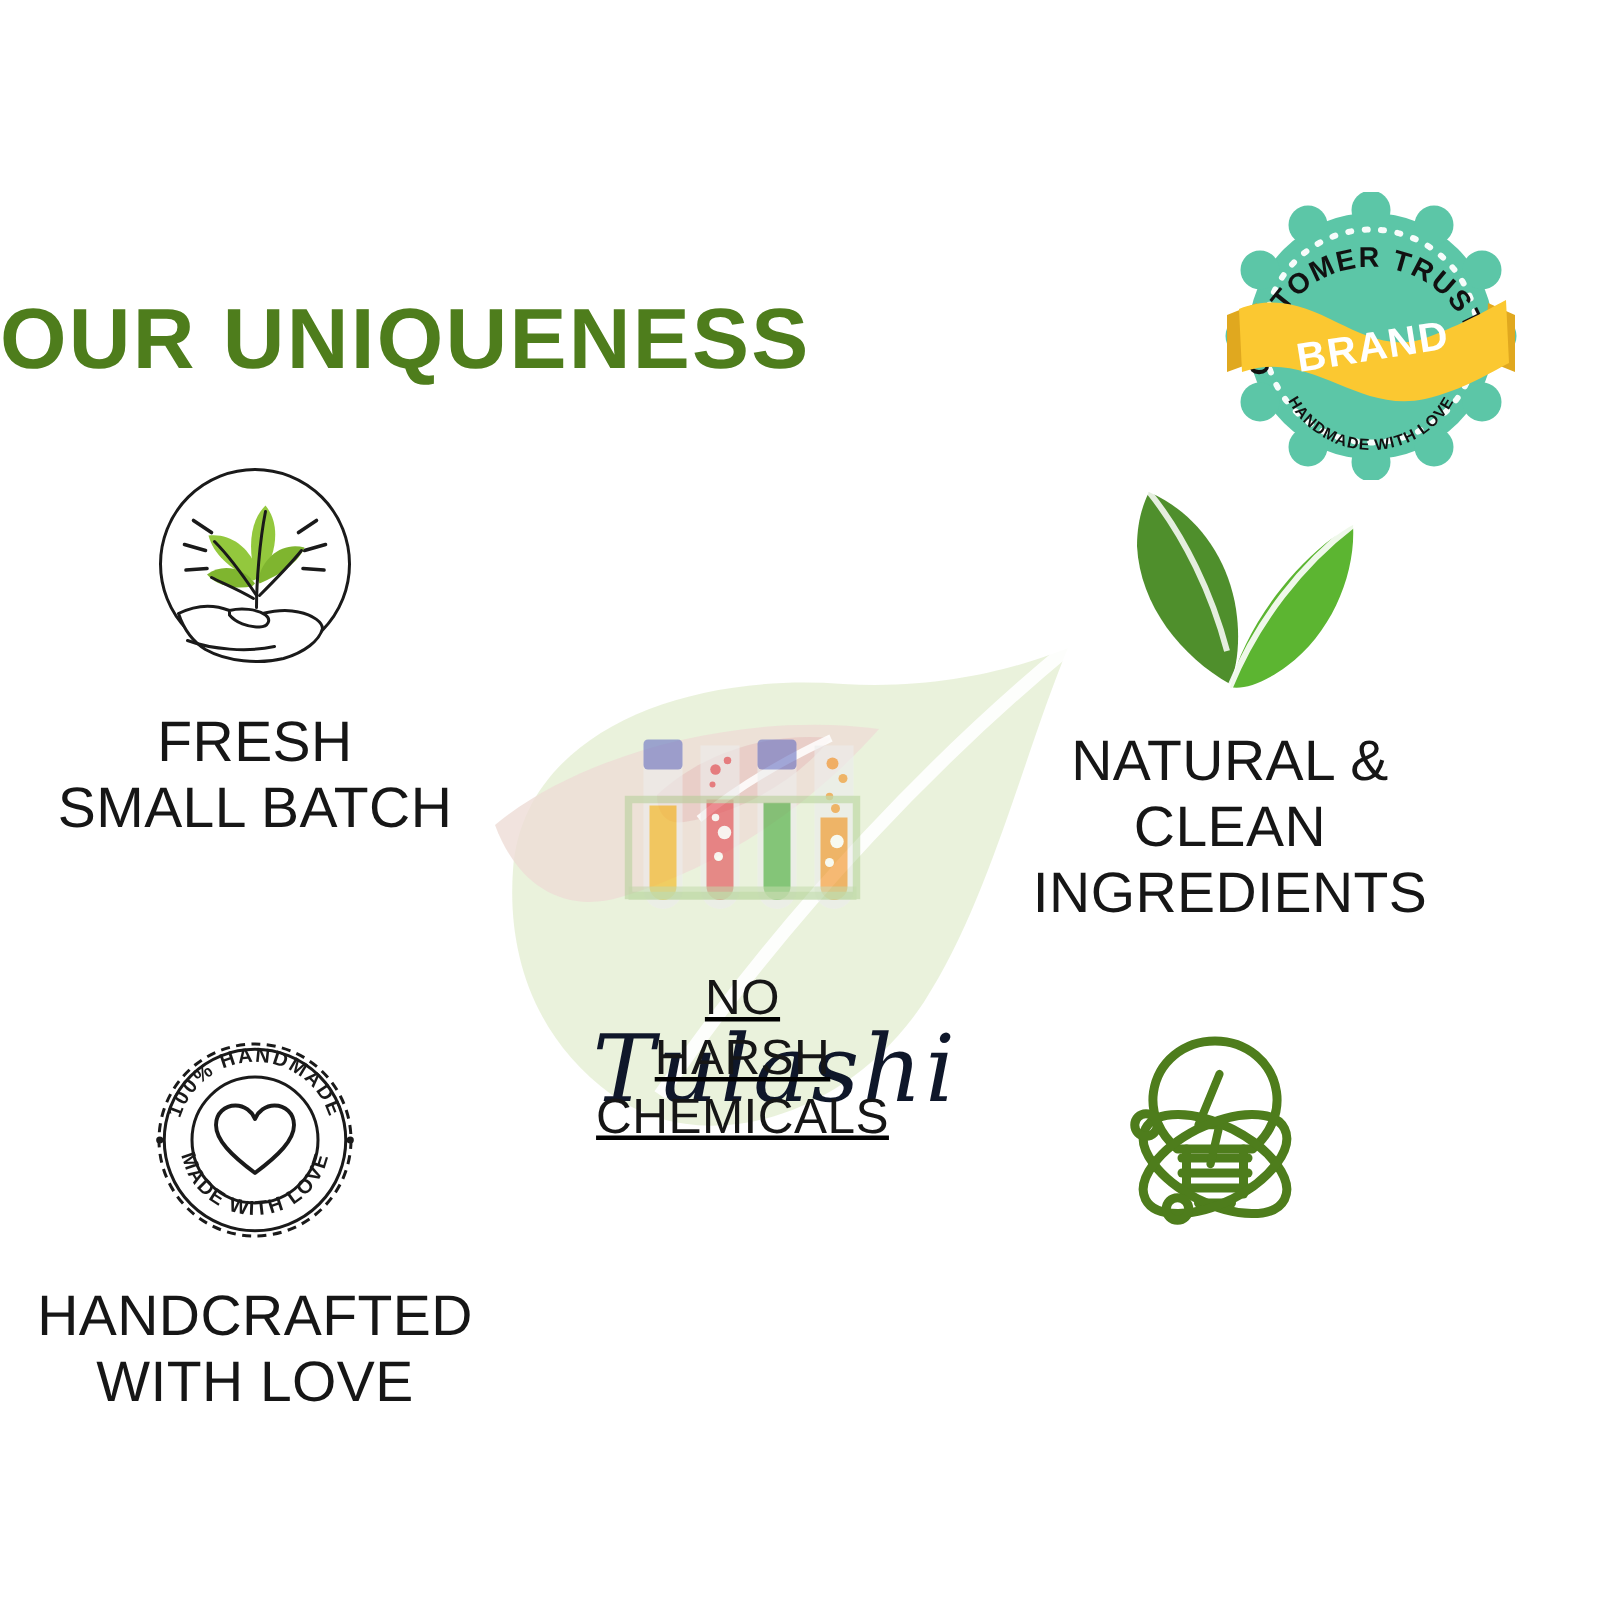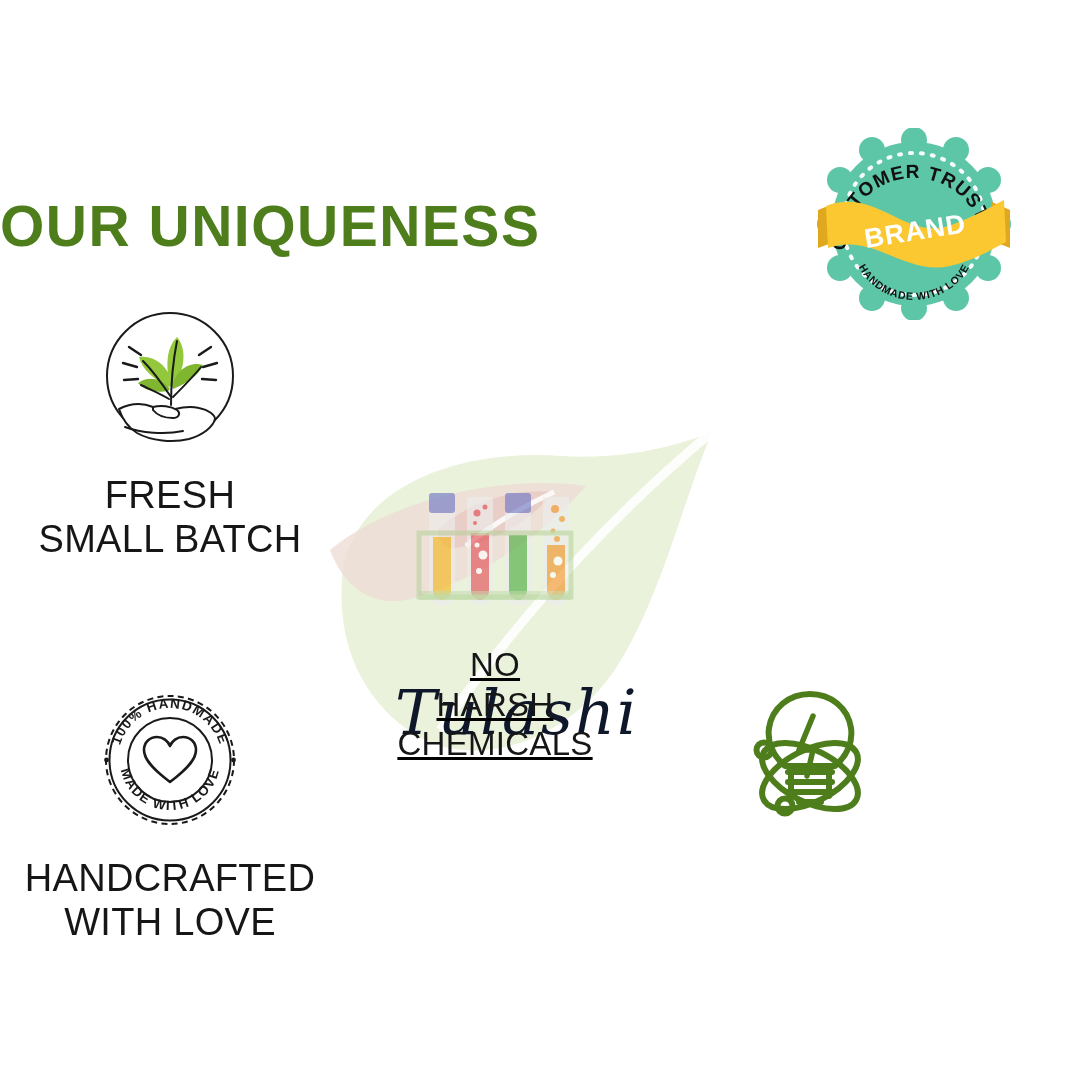--- a/index.html
+++ b/index.html
@@ -198,20 +198,34 @@
                  C 34 123, 28 116, 24 104 Z" fill="#ffffff" stroke="#1a1a1a" stroke-width="2" stroke-linejoin="round"></path>
         <path d="M58 102 C 66 100, 76 101, 82 105 C 86 108, 84 113, 78 113
                  C 70 113, 62 110, 58 105 Z" fill="#ffffff" stroke="#1a1a1a" stroke-width="2"></path>
         <path d="M30 122 C 46 128, 70 130, 88 126" fill="none" stroke="#1a1a1a" stroke-width="2" stroke-linecap="round"></path>
       </svg>
     </div>
     <div class="label">FRESH
 SMALL BATCH</div>
   </div>
 
+  <div class="cell" id="cell-natural">
+    <div class="icon-wrap">
+      <svg class="svg-block" width="176" height="150" viewBox="0 0 176 150" aria-hidden="true">
+        <path d="M88 138 C 56 120, 28 86, 26 46 C 26 30, 30 18, 34 10
+                 C 62 22, 86 50, 92 88 C 95 108, 93 126, 88 138 Z" fill="#4f8f2c"></path>
+        <path d="M88 140 C 96 108, 120 70, 152 44 C 160 38, 166 34, 170 32
+                 C 172 64, 156 104, 126 126 C 110 138, 96 142, 88 140 Z" fill="#5cb531"></path>
+        <path d="M34 10 C 58 40, 76 78, 86 116" fill="none" stroke="#ffffff" stroke-width="4" opacity="0.85"></path>
+        <path d="M170 32 C 136 58, 106 96, 88 140" fill="none" stroke="#ffffff" stroke-width="4" opacity="0.9"></path>
+      </svg>
+    </div>
+    <div class="label">NATURAL &amp; CLEAN
+INGREDIENTS</div>
+  </div>
 
   <div class="cell" id="cell-chemicals">
     <div class="icon-wrap" style="opacity:0.62">
       <svg class="svg-block" width="180" height="140" viewBox="0 0 180 140" aria-hidden="true">
 
         <g>
 
           <path d="M24 14 h26 v96 a13 13 0 0 1 -26 0 Z" fill="#ededed"></path>
           <path d="M28 54 h18 v54 a9 9 0 0 1 -18 0 Z" fill="#f5b718"></path>
           <rect x="24" y="10" width="26" height="20" rx="3" fill="#6b74c4"></rect>

